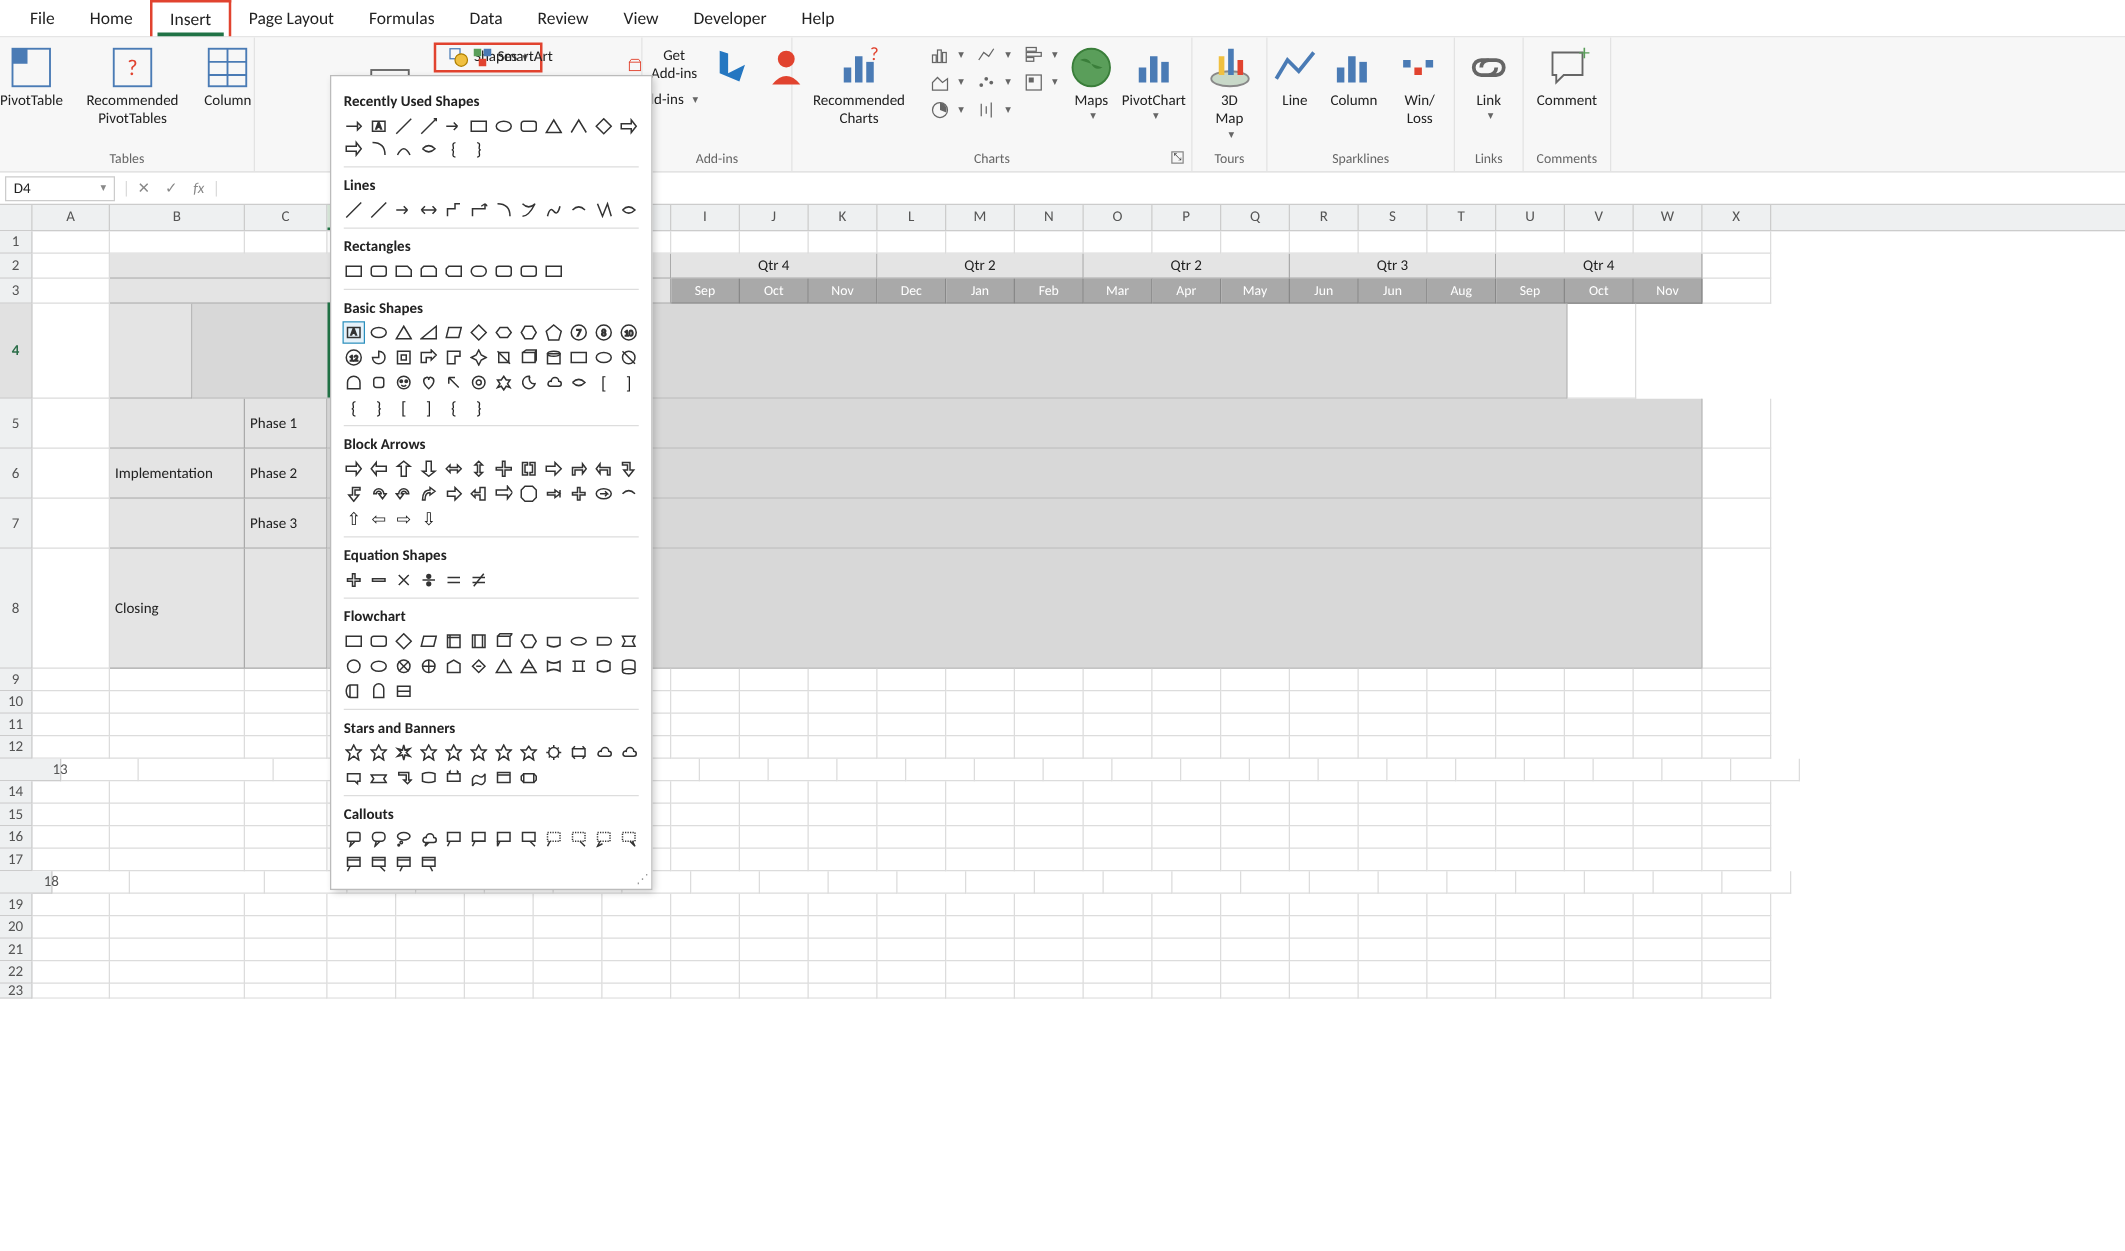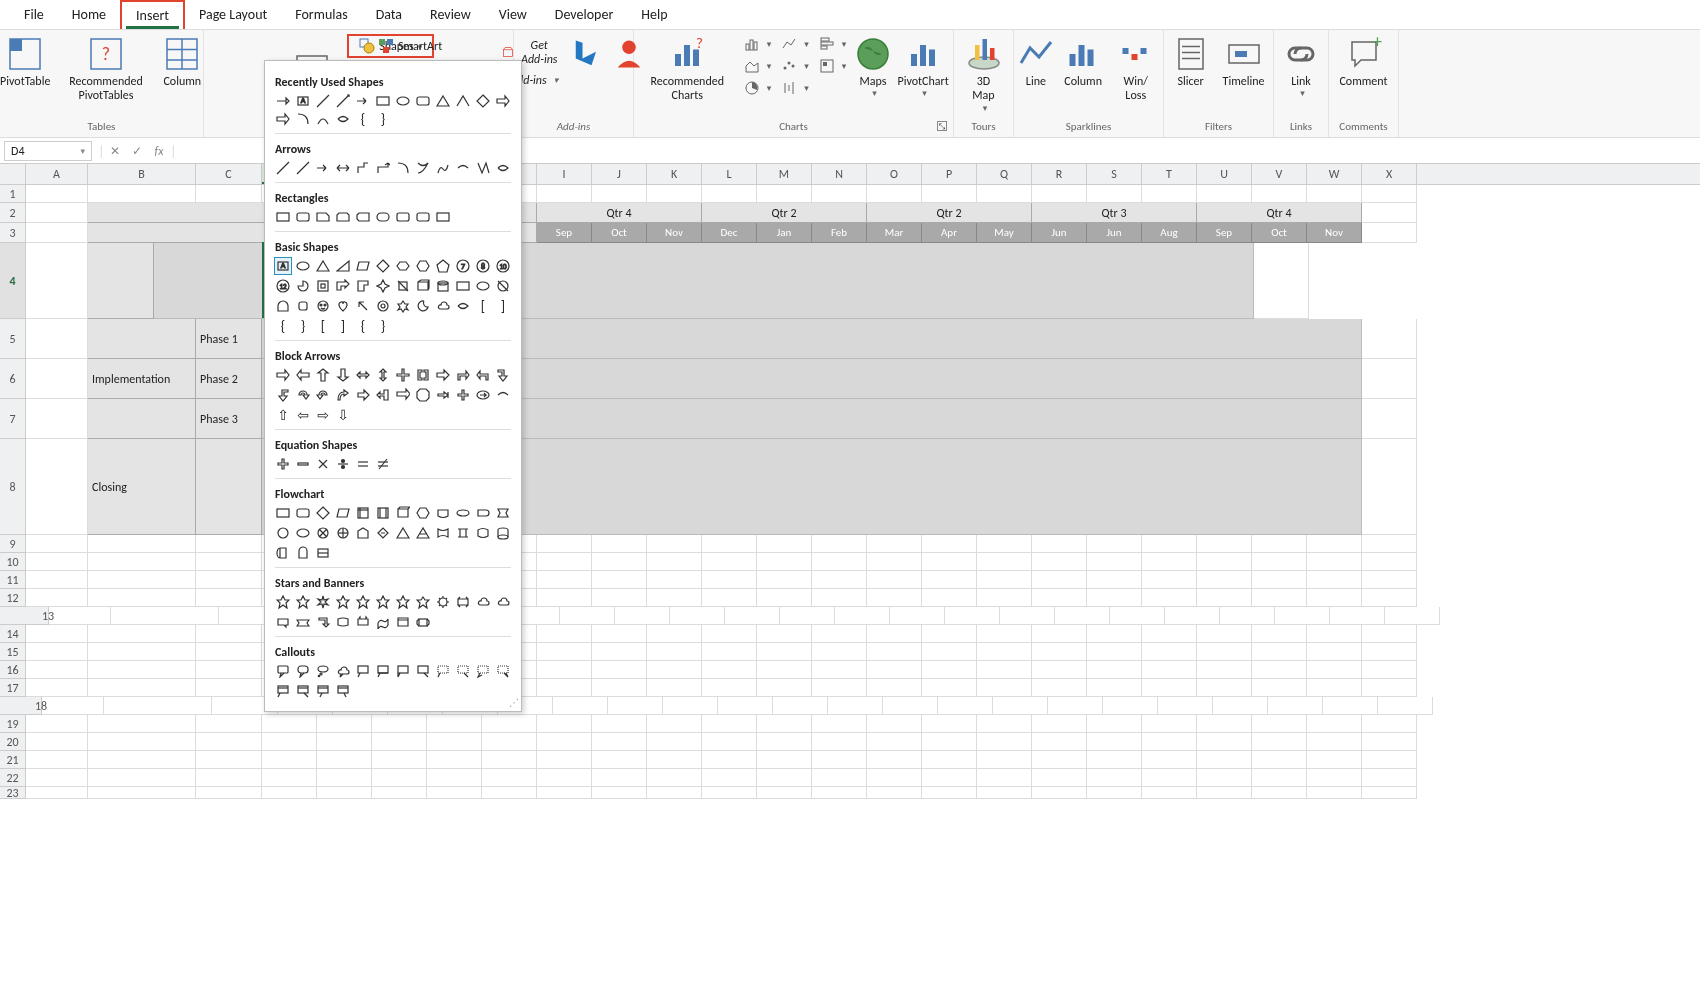--- a/index.html
+++ b/index.html
@@ -143,21 +143,21 @@
               <rect x="9" y="1" width="6" height="6" fill="#4a7bb5"></rect>
               <rect x="5" y="9" width="6" height="6" fill="#e1432f"></rect>
             </svg>
           </span>
         <span>SmartArt</span>
       </div>
     </div>
     <div class="ribbon-group-label">&nbsp;</div>
   </div>
 
-  <div class="ribbon-group" style="width:120px;font-style:italic;">
+  <div class="ribbon-group" style="width:120px;">
     <div class="ribbon-group-body">
       <div class="vstack" style="padding-top:2px;">
         <div class="rbtn small">
           <span class="ico">
               <svg viewBox="0 0 16 16">
                 <rect x="2" y="5" width="12" height="9" fill="none" stroke="#e1432f"></rect>
                 <path d="M2 5 L4 2 L12 2 L14 5" fill="none" stroke="#e1432f"></path>
               </svg>
             </span>
           <span>Get Add-ins</span>
@@ -340,45 +340,20 @@
               <rect x="9" y="12" width="4" height="4" fill="#e1432f"></rect>
               <rect x="15" y="8" width="4" height="4" fill="#4a7bb5"></rect>
             </svg>
           </span>
         <span>Win/ Loss</span>
       </div>
     </div>
     <div class="ribbon-group-label">Sparklines</div>
   </div>
 
-  <div class="ribbon-group" style="width:110px;">
-    <div class="ribbon-group-body">
-      <div class="rbtn large">
-        <span class="ico">
-            <svg viewBox="0 0 24 24">
-              <rect x="4" y="2" width="16" height="20" fill="none" stroke="#666"></rect>
-              <line x1="6" y1="7" x2="18" y2="7" stroke="#666"></line>
-              <line x1="6" y1="11" x2="18" y2="11" stroke="#666"></line>
-              <line x1="6" y1="15" x2="18" y2="15" stroke="#666"></line>
-            </svg>
-          </span>
-        <span>Slicer</span>
-      </div>
-      <div class="rbtn large">
-        <span class="ico">
-            <svg viewBox="0 0 24 24">
-              <rect x="2" y="6" width="20" height="12" fill="none" stroke="#666"></rect>
-              <rect x="6" y="10" width="8" height="4" fill="#4a7bb5"></rect>
-            </svg>
-          </span>
-        <span>Timeline</span>
-      </div>
-    </div>
-    <div class="ribbon-group-label">Filters</div>
-  </div>
 
   <div class="ribbon-group" style="width:55px;">
     <div class="ribbon-group-body">
       <div class="rbtn large caret">
         <span class="ico">
             <svg viewBox="0 0 24 24">
               <path d="M8 12 A4 4 0 0 1 12 8 L16 8 A4 4 0 0 1 16 16 L12 16" fill="none" stroke="#666" stroke-width="2"></path>
               <path d="M16 12 A4 4 0 0 1 12 16 L8 16 A4 4 0 0 1 8 8 L12 8" fill="none" stroke="#666" stroke-width="2"></path>
             </svg>
           </span>
@@ -1040,21 +1015,21 @@
       </div>
       <div class="sh">
         <svg viewBox="0 0 14 14">
           <path d="M2 7 Q7 2 12 7 Q7 12 2 7"></path>
         </svg>
       </div>
       <div class="sh">{</div>
       <div class="sh">}</div>
     </div>
   <hr>
-  <div class="sect">Arrows</div>
+  <div class="sect">Lines</div>
   <div class="shape-row" id="lines-row">
       <div class="sh">
         <svg viewBox="0 0 14 14">
           <line x1="1" y1="13" x2="13" y2="1"></line>
         </svg>
       </div>
       <div class="sh">
         <svg viewBox="0 0 14 14">
           <line x1="1" y1="13" x2="13" y2="1"></line>
         </svg>

